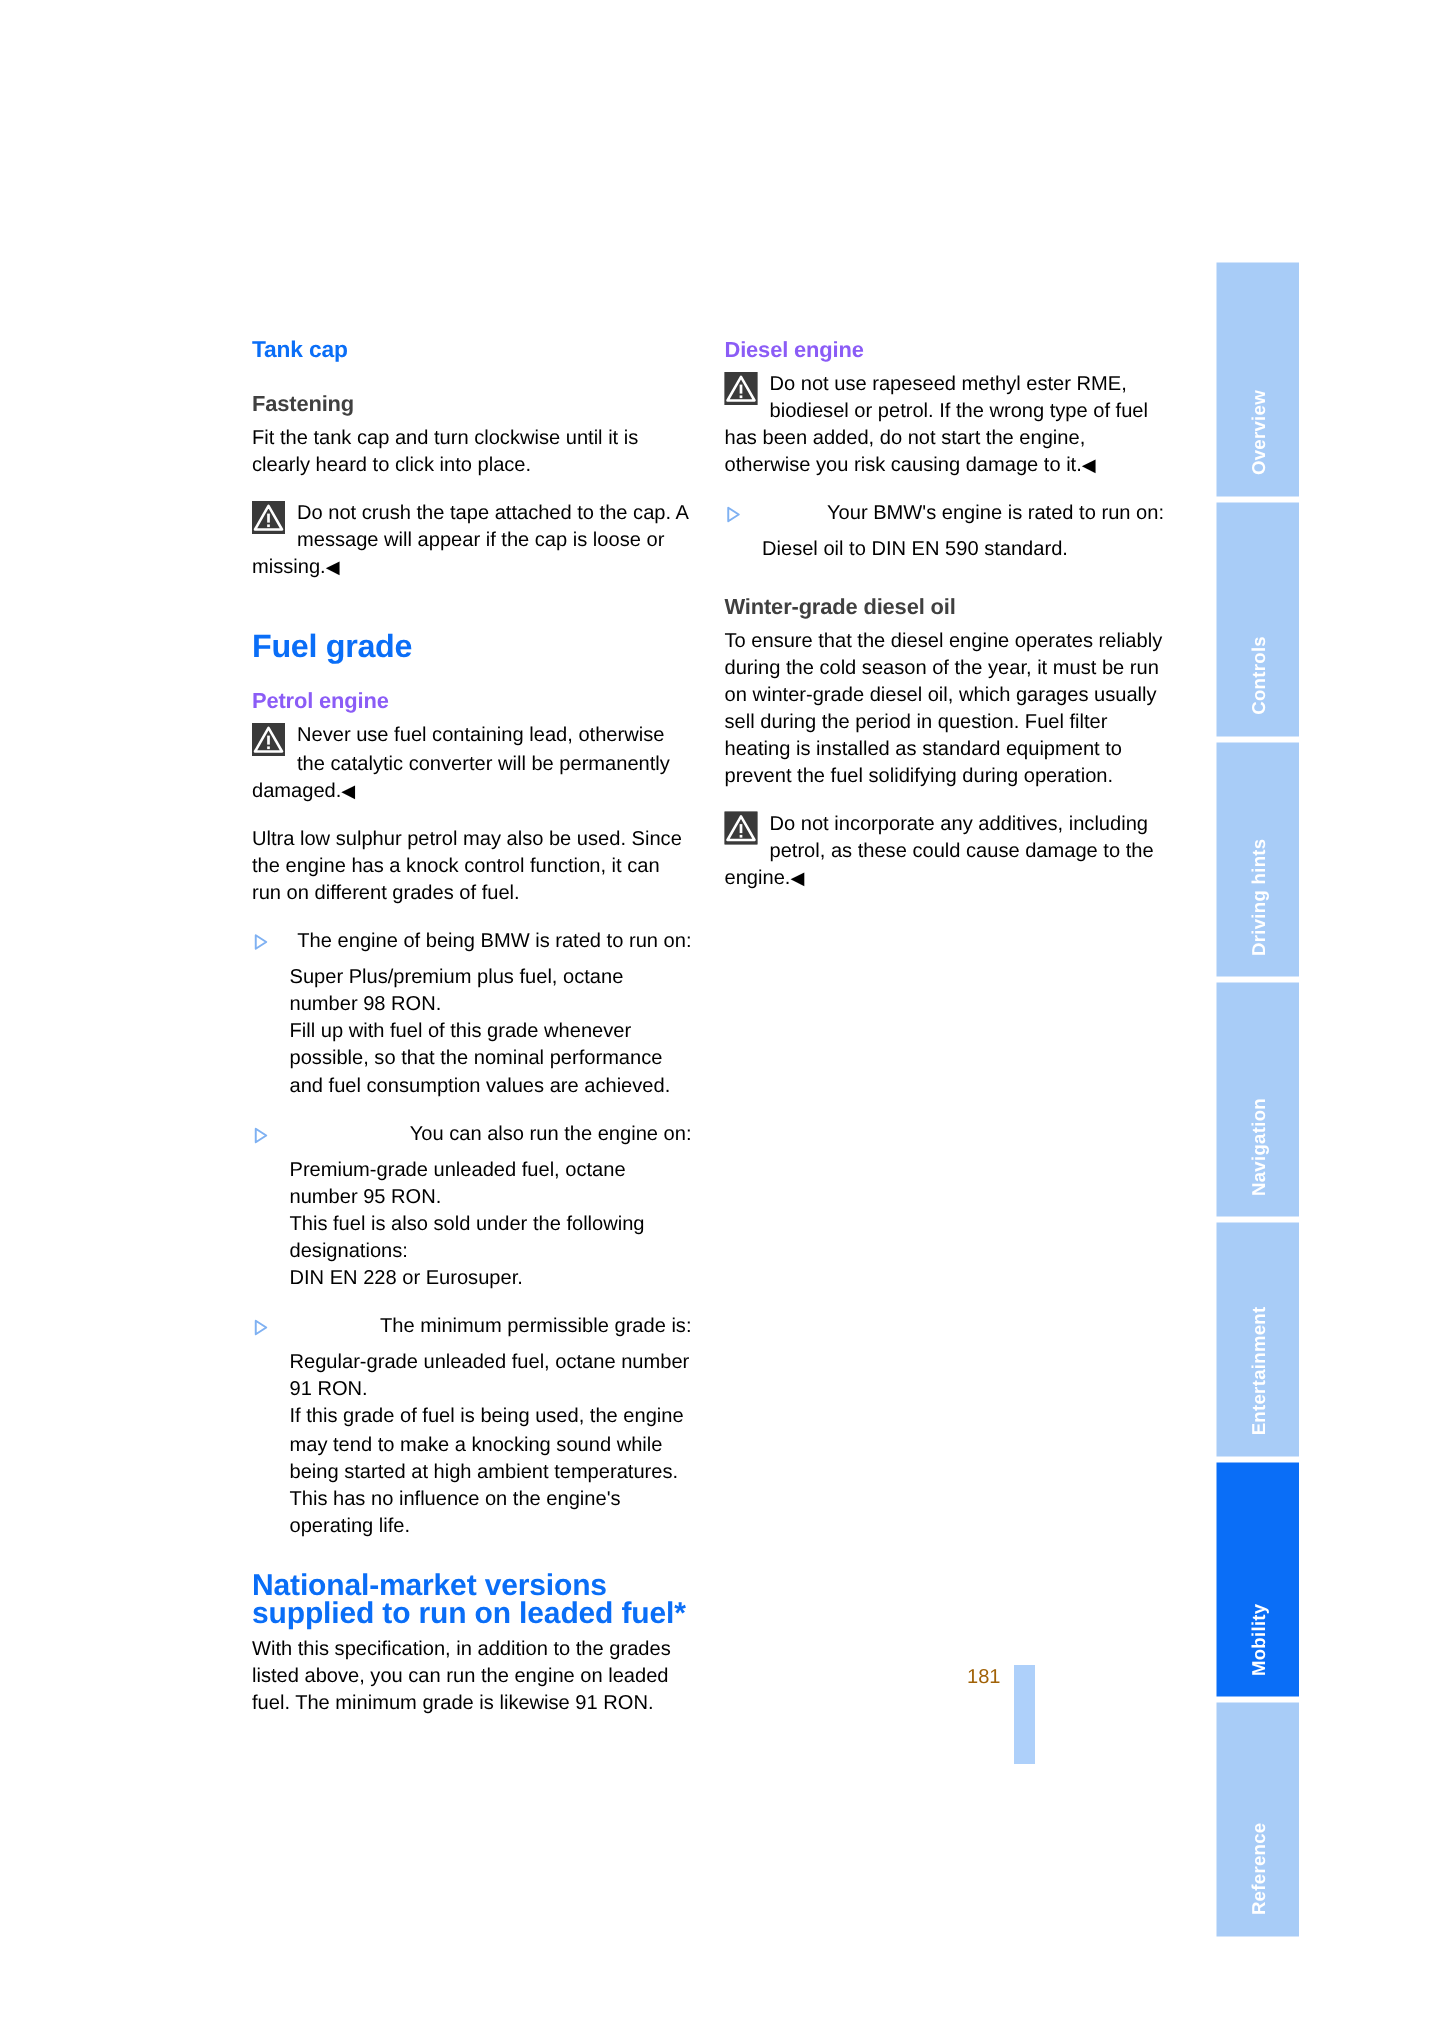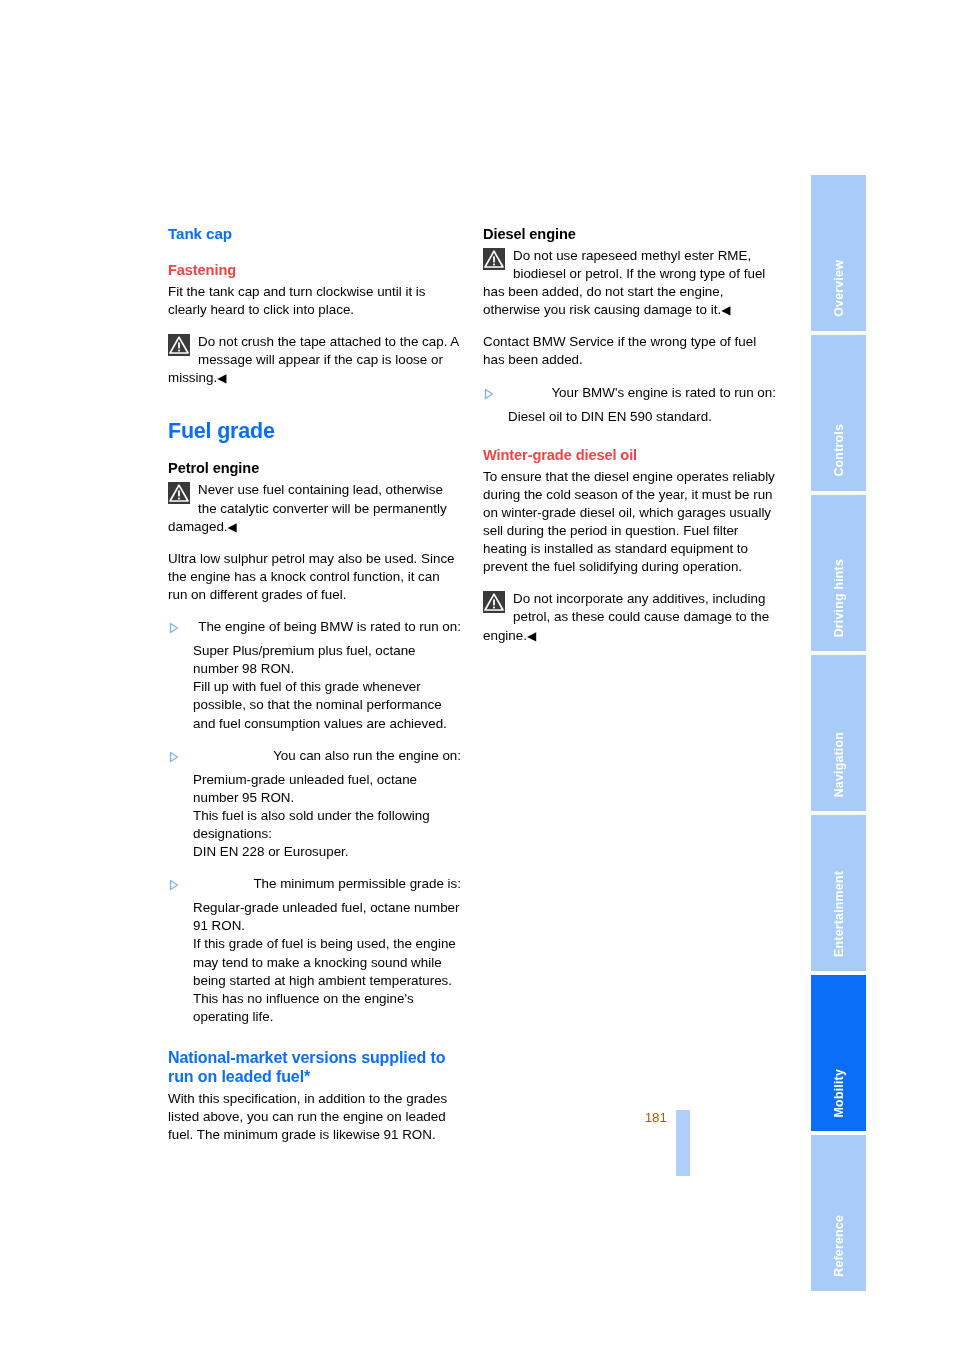--- a/index.html
+++ b/index.html
@@ -47,35 +47,35 @@
     font-size: 21.5px;
     font-weight: bold;
     color: #0a6ef7;
     margin: 32px 0 16px 0;
     line-height: 24px;
     letter-spacing: -0.2px;
   }
   h3.sub-title {
     font-size: 14.6px;
     font-weight: bold;
-    color: #ef4444;
+    color: #404040;
     margin: 0 0 4px 0;
     line-height: 18px;
     letter-spacing: -0.1px;
   }
   h3.sub-title-strong {
     font-size: 14.6px;
     font-weight: bold;
-    color: #000000;
+    color: #8b5cf6;
     margin: 0 0 4px 0;
     line-height: 18px;
     letter-spacing: -0.1px;
   }
   h3.sub-title-multiline {
-    font-size: 16px;
+    font-size: 20px;
     font-weight: bold;
     color: #0a6ef7;
     margin: 0 0 4px 0;
     line-height: 19px;
     letter-spacing: -0.1px;
   }
 
   p.body-text {
     margin: 0 0 14px 0;
   }
@@ -261,21 +261,20 @@
         <svg width="22" height="22" viewBox="0 0 22 22">
           <rect x="0" y="0" width="22" height="22" fill="#3a3a3a"></rect>
           <path d="M11 3.2 L20 19 L2 19 Z" fill="none" stroke="#ffffff" stroke-width="1.7" stroke-linejoin="round"></path>
           <rect x="10.1" y="8.4" width="1.8" height="6" fill="#ffffff"></rect>
           <rect x="10.1" y="15.6" width="1.8" height="1.8" fill="#ffffff"></rect>
         </svg>
       </span>
       <span class="note-body">Do not use rapeseed methyl ester RME, biodiesel or petrol. If the wrong type of fuel has been added, do not start the engine, otherwise you risk causing damage to it.</span><span class="endmark">◀</span>
     </div>
 
-    <p class="body-text">Contact BMW Service if the wrong type of fuel has been added.</p>
 
     <div class="bullet">
       <span class="marker">
         <svg width="12" height="12" viewBox="0 0 12 12">
           <path d="M2.5 1.5 L9.5 6 L2.5 10.5 Z" fill="none" stroke="#7fb1f2" stroke-width="1.3" stroke-linejoin="round"></path>
         </svg>
       </span>
       <span>Your BMW's engine is rated to run on:</span>
     </div>
     <div class="bullet-cont" style="white-space:pre-line">Diesel oil to DIN EN 590 standard.</div>

